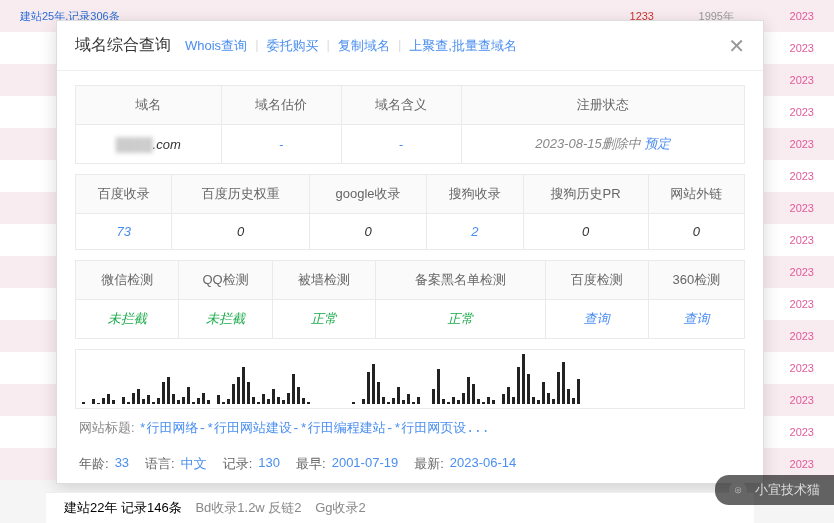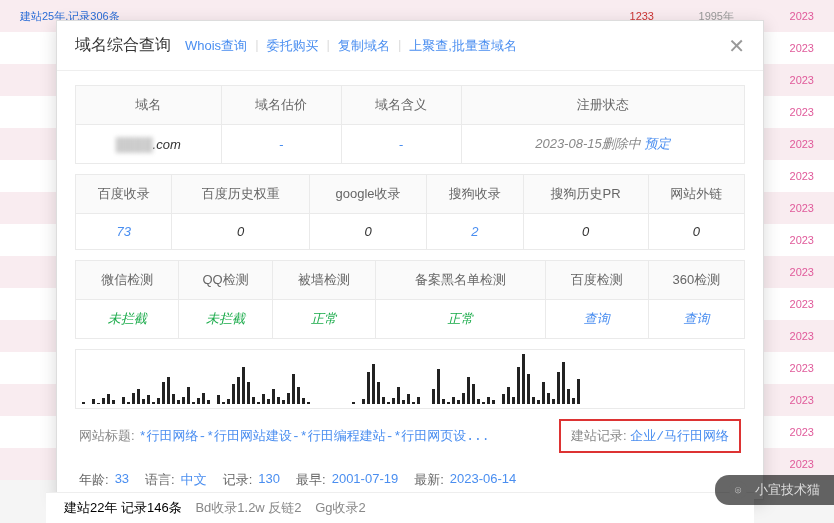--- a/index.html
+++ b/index.html
@@ -317,24 +317,20 @@
         <i style="height: 32.5px;"></i>
         <i style="height: 42.5px;"></i>
         <i style="height: 15px;"></i>
         <i style="height: 6.25px;"></i>
         <i style="height: 25px;"></i>
       </div>
 
     <div class="inforow">
       <span class="lab">网站标题:</span>
       <span class="val" style="margin-left:4px">*行田网络-*行田网站建设-*行田编程建站-*行田网页设...</span>
-      <span class="redbox">
-        <span class="lab">建站记录:</span>
-        <span class="val">企业/马行田网络</span>
-      </span>
     </div>
 
     <div class="inforow2">
       <span>年龄:</span>
         <span class="v">33</span>
       <span>语言:</span>
         <span class="v">中文</span>
       <span>记录:</span>
         <span class="v">130</span>
       <span>最早:</span>

